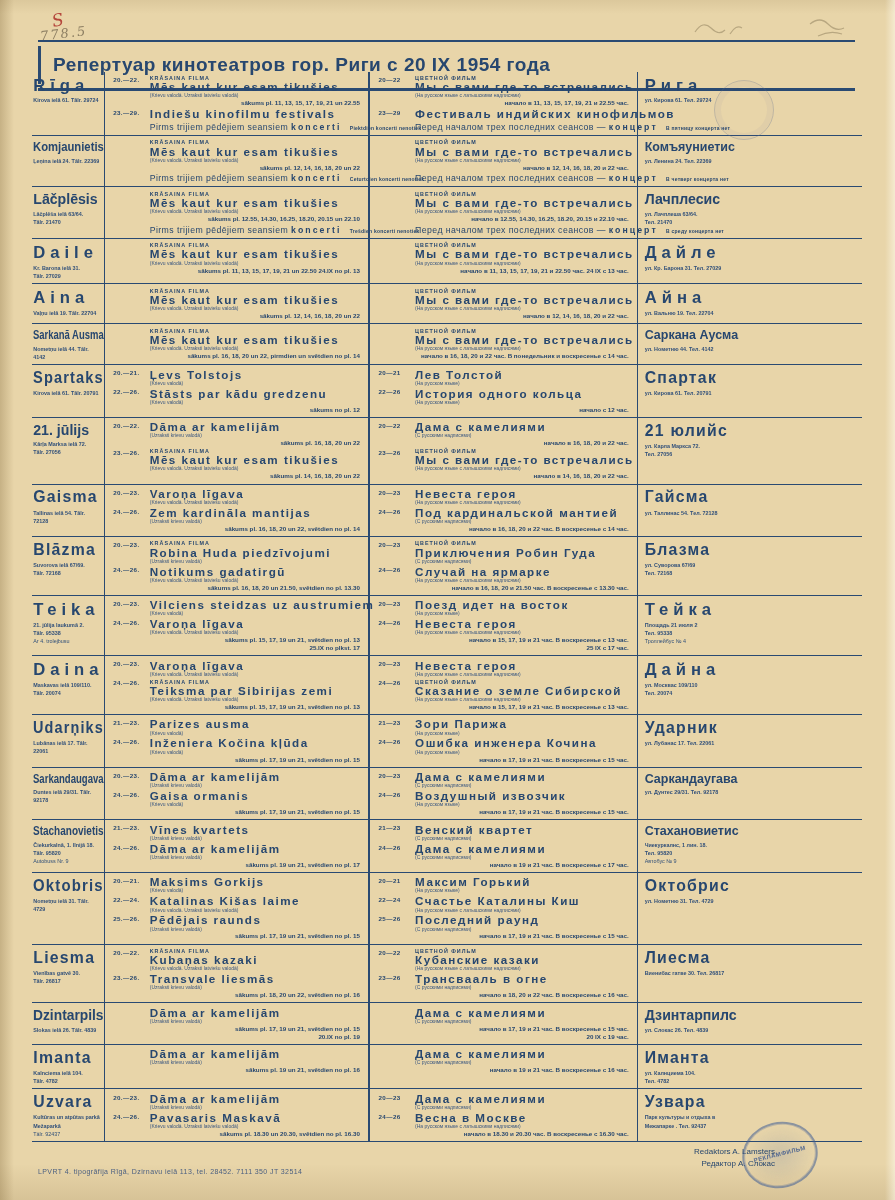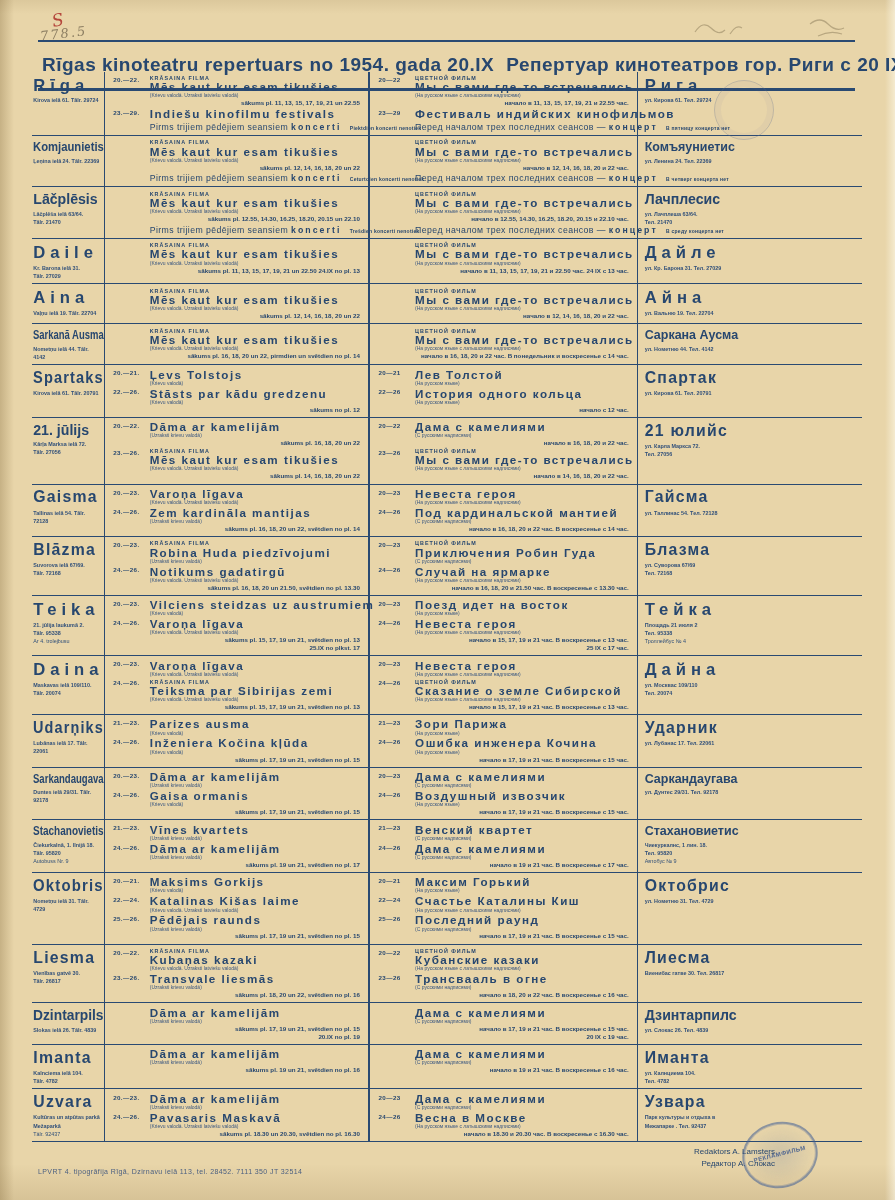--- a/index.html
+++ b/index.html
@@ -81,21 +81,20 @@
 
   <div class="hand hand-s">S</div>
   <div class="hand hand-num">778.5</div>
 
   <svg class="scribbles" width="180" height="34" viewBox="0 0 180 34">
     <path d="M5 18 q8 -12 16 -4 t14 2 M40 20 q6 -10 12 -6" fill="none" stroke="#8a7a58" stroke-width="1.2"></path>
     <path d="M120 10 q10 -8 18 0 t16 4 M128 22 q12 -6 24 -2" fill="none" stroke="#8a7a58" stroke-width="1.2"></path>
   </svg>
 
   <div class="header">
-    <div class="htitle lv">Rīgas kinoteatru repertuars no 1954. gada 20.IX</div>
     <div class="hdiv"></div>
     <div class="htitle ru">Репертуар кинотеатров гор. Риги с 20 IX 1954 года</div>
   </div>
 
   <div class="table" id="table" style="zoom: 0.831913;">
       <div class="row">
         <div class="cell name-lv">
           <div class="cname" style="font-size: 20px; letter-spacing: 6px;">Rīga</div>
           <div class="caddr">
             <div>Kirova ielā 61. Tālr. 29724</div>

